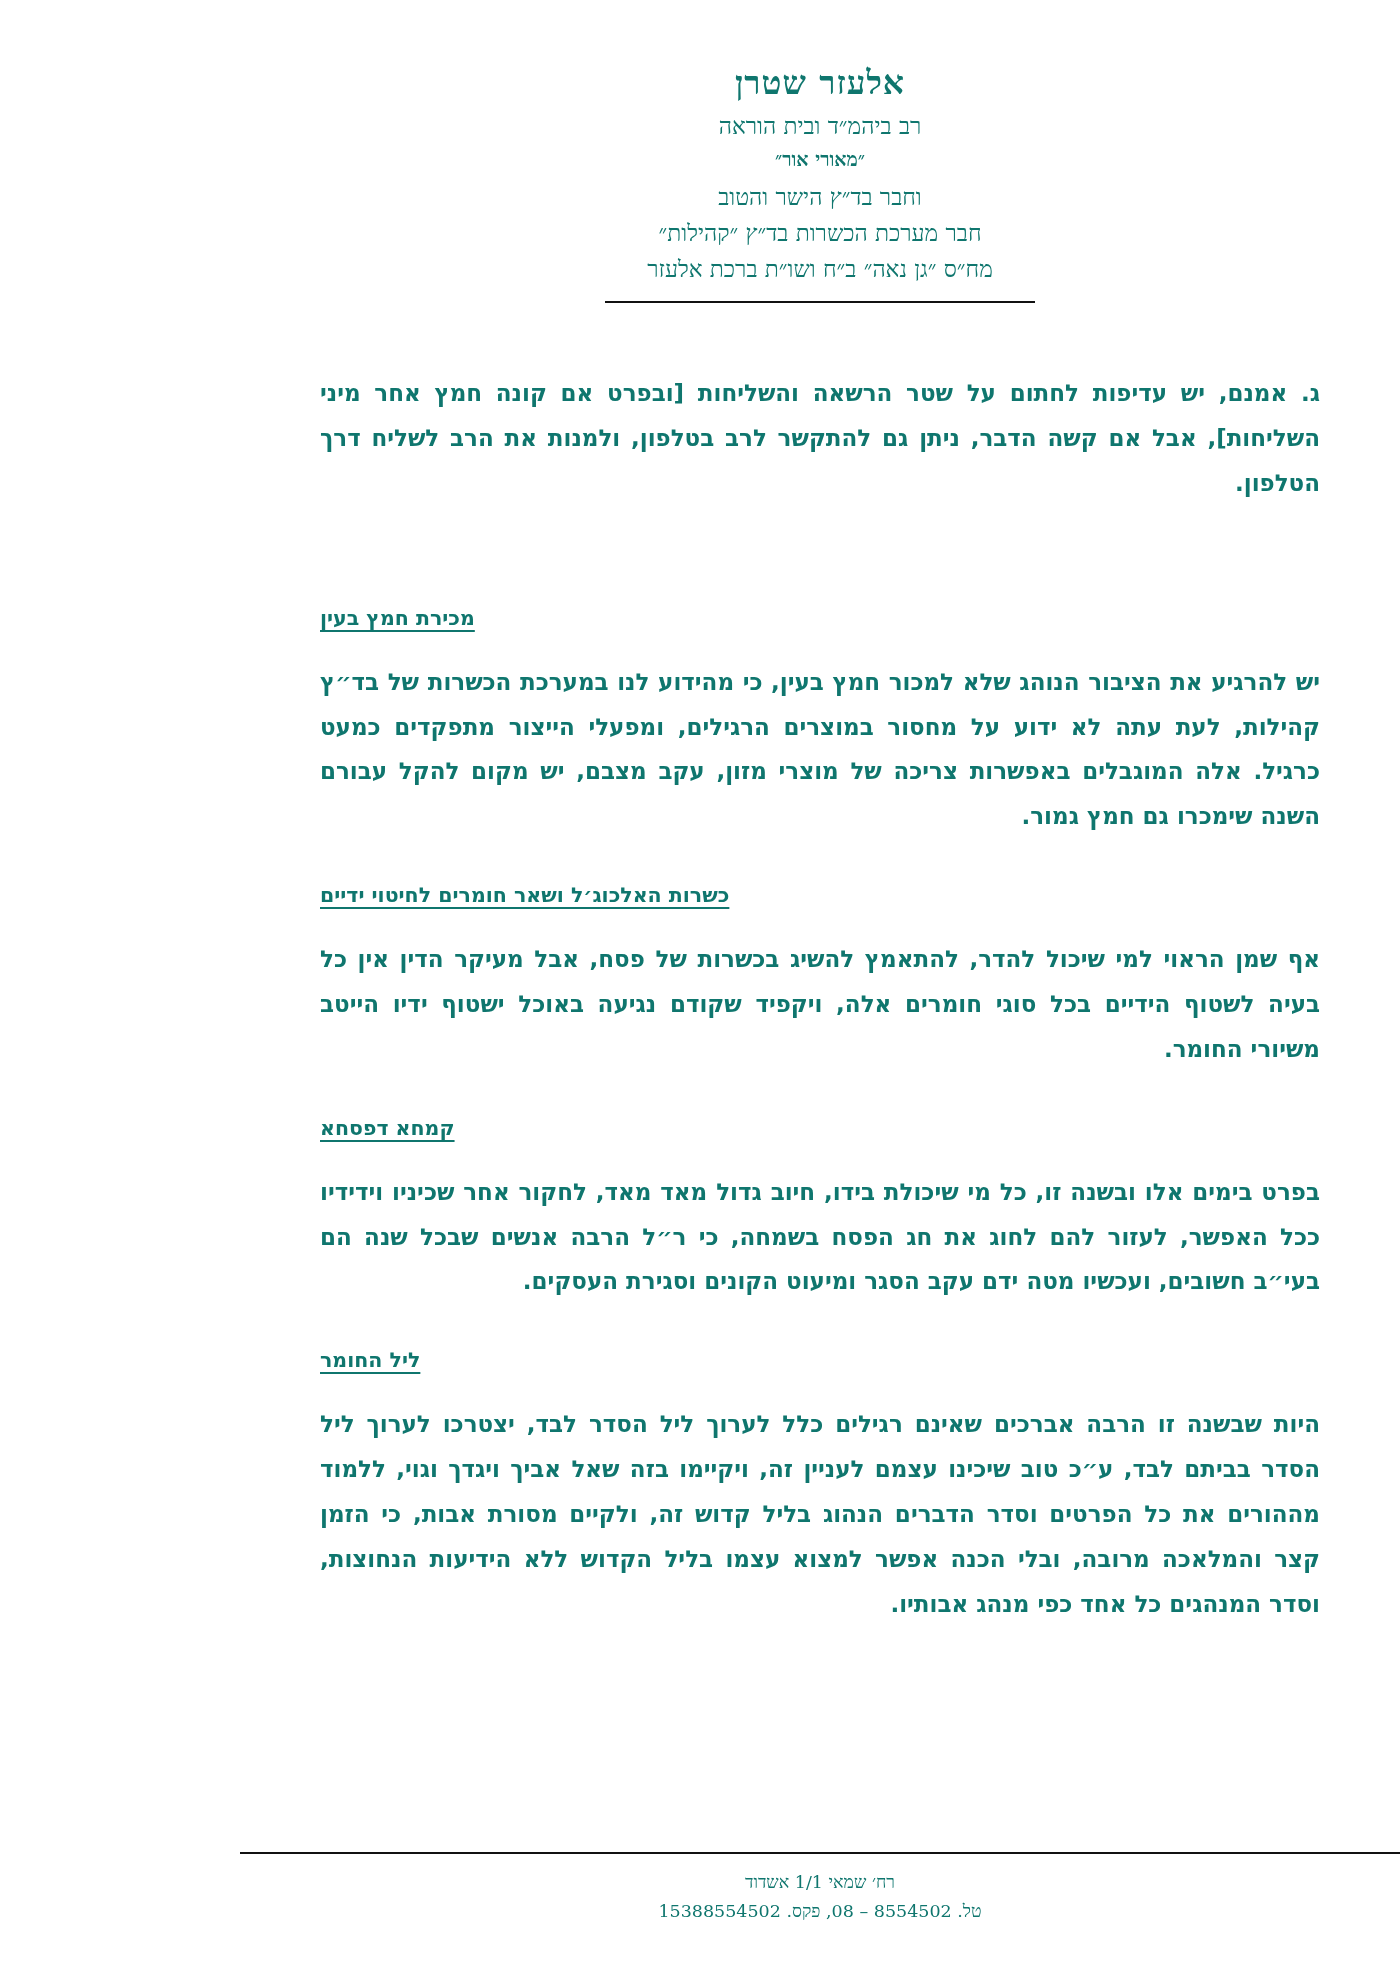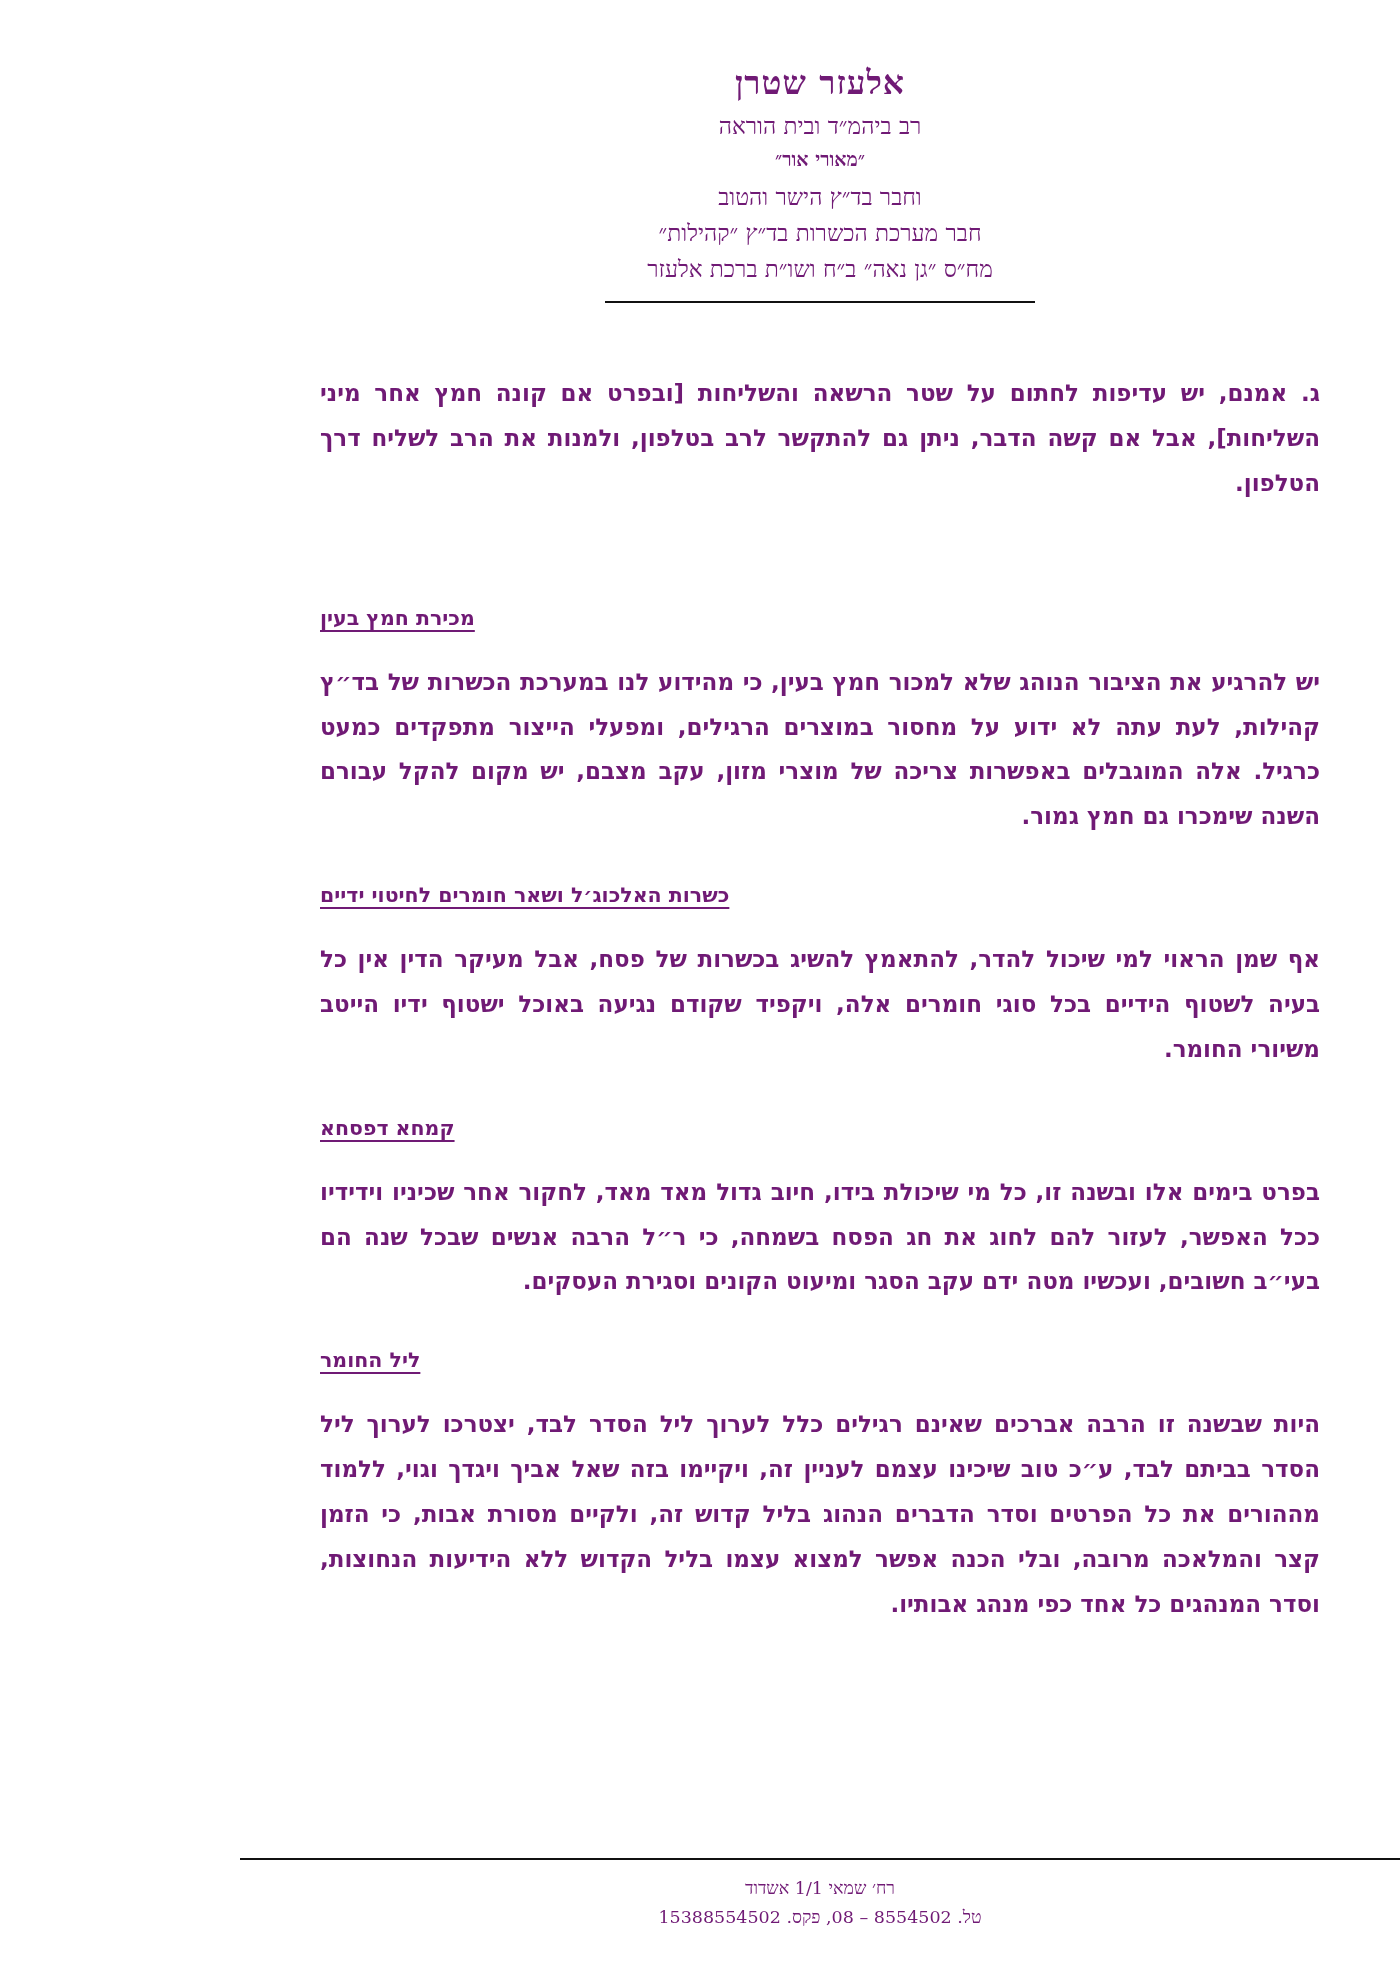--- a/index.html
+++ b/index.html
@@ -6,21 +6,21 @@
     margin: 0;
     padding: 0;
     background: #ffffff;
   }
   .page {
     width: 1160px;
     height: 1979px;
     position: relative;
     background: #ffffff;
     font-family: "DejaVu Sans", sans-serif;
-    color: #701a75;
+    color: #0f766e;
     box-sizing: border-box;
     overflow: hidden;
   }
 
   
   .letterhead {
     text-align: center;
     padding-top: 62px;
   }
   .lh-name {
@@ -77,21 +77,21 @@
     text-underline-offset: 5px;
     margin: 44px 0 30px 0;
   }
   .spacer-lg { height: 30px; }
 
   
   .footer {
     position: absolute;
     left: 0;
     right: 0;
-    bottom: 46px;
+    bottom: 52px;
     text-align: center;
     direction: rtl;
   }
   .footer-rule {
     width: 1280px;
     margin: 0 auto 14px auto;
     border-top: 2px solid #111;
     height: 0;
   }
   .footer-line {

